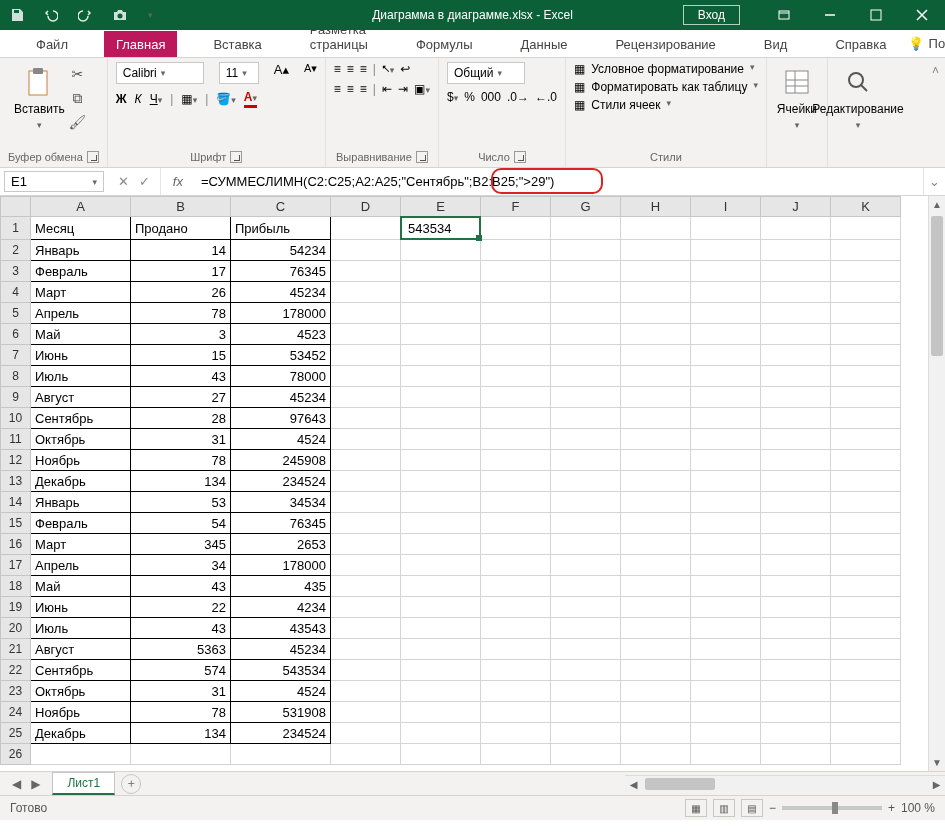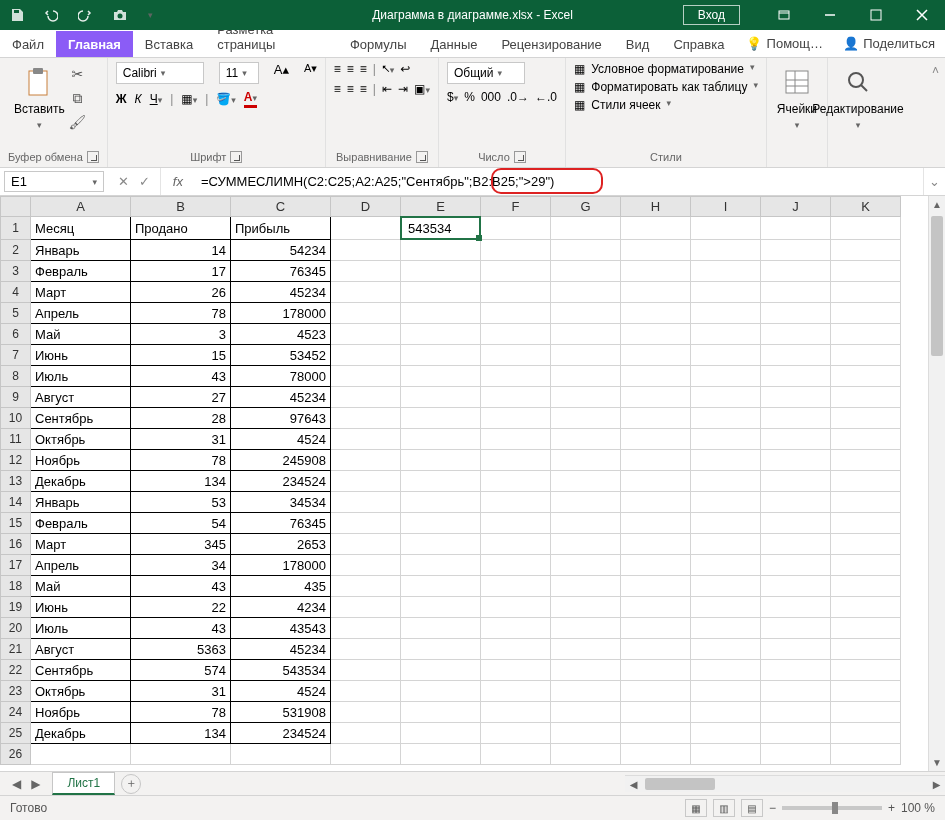--- a/index.html
+++ b/index.html
@@ -9,22 +9,22 @@
   .titlebar { height:30px; background:#0c6038; color:#fff; display:flex; align-items:center; position:relative; font-size:12px; }
   .titlebar .left { display:flex; padding-left:10px; gap:20px; align-items:center; }
   .titlebar .left .tbtn { opacity:.9; }
   .titlebar .center { position:absolute; left:0; right:0; text-align:center; pointer-events:none; }
   .titlebar .right { margin-left:auto; display:flex; align-items:center; }
   .titlebar .login { border:1px solid rgba(255,255,255,.7); padding:2px 14px; margin-right:21px; }
   .titlebar .winbtn { width:46px; height:30px; display:flex; align-items:center; justify-content:center; }
 
   
   .ribbon-tabs { height:28px; background:#fff; display:flex; align-items:flex-end; font-size:13px; color:#444; border-bottom:1px solid #d4d4d4; }
-  .ribbon-tabs .tab { padding:6px 12px 5px; cursor:pointer; }
-  .ribbon-tabs .tab.active { background:#8b5cf6; color:#fff;font-weight:bold; }
+  .ribbon-tabs .tab { padding:6px 12px 5px; cursor:pointer;margin-left:24px; }
+  .ribbon-tabs .tab.active { background:#be185d; color:#fff; }
   .ribbon-tabs .spacer { flex:1; }
   .ribbon-tabs .help, .ribbon-tabs .share { padding:6px 10px; display:flex; align-items:center; gap:4px; }
   .ribbon-tabs .help .bulb { color:#f5b500; }
 
   
   .ribbon { height:110px; background:#f3f2f1; border-bottom:1px solid #d4d4d4; display:flex; font-size:12px; }
   .group { border-right:1px solid #e1e1e1; padding:4px 8px 2px; display:flex; flex-direction:column; justify-content:space-between; align-items:center; }
   .group-body { display:flex; gap:4px; align-items:flex-start; height:80px; }
   .group-label { font-size:11px; color:#666; padding:2px 0; display:flex; align-items:center; gap:4px; }
   .dlaunch { width:12px; height:12px; border:1px solid #999; position:relative; }

